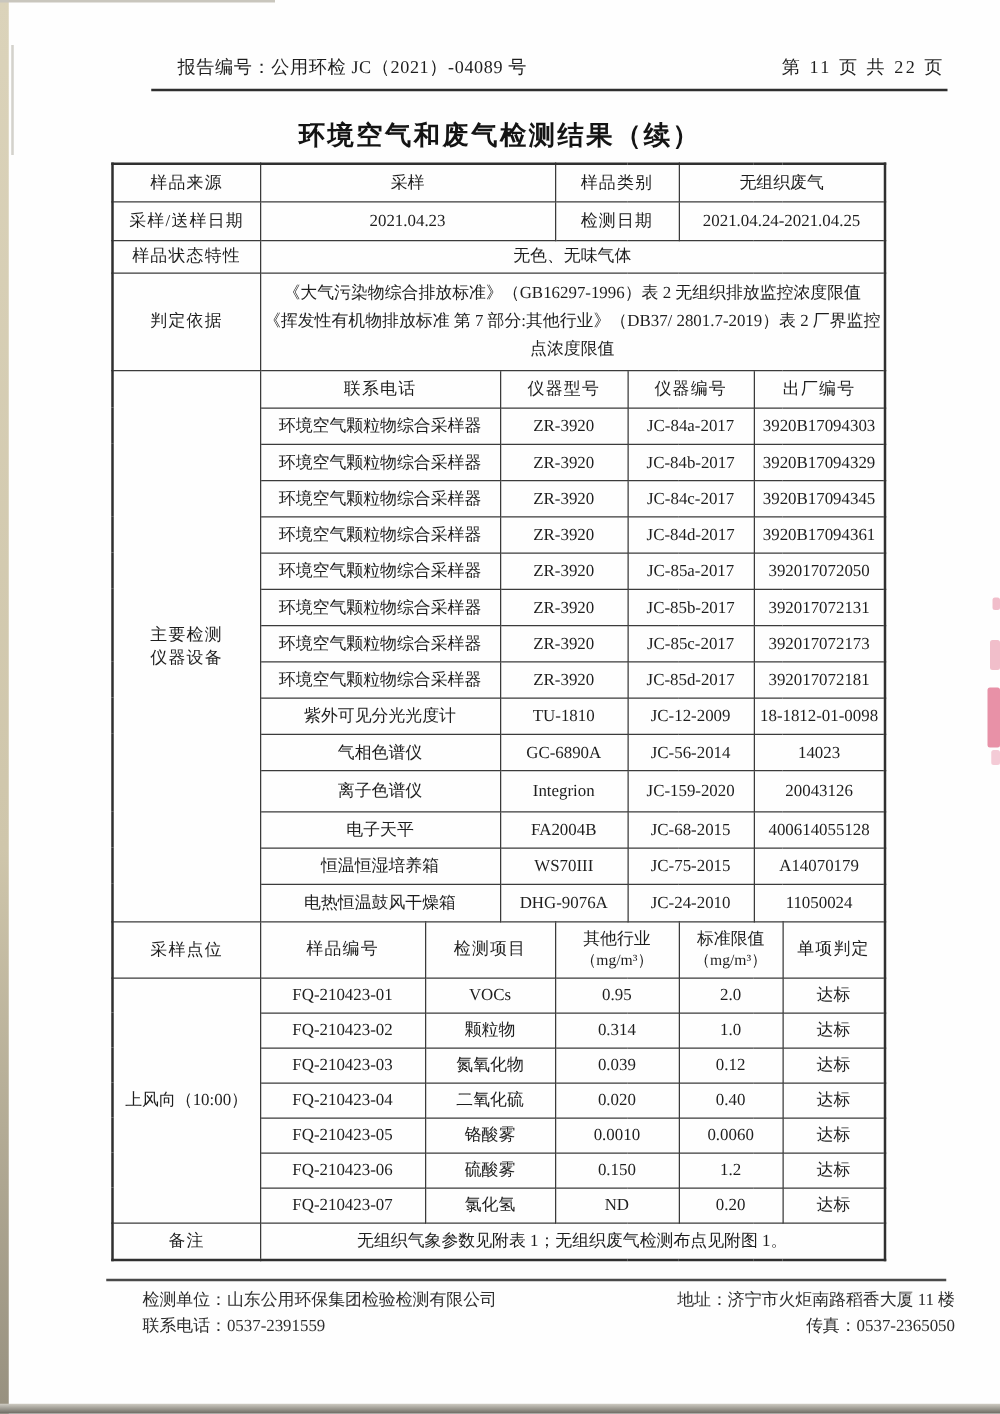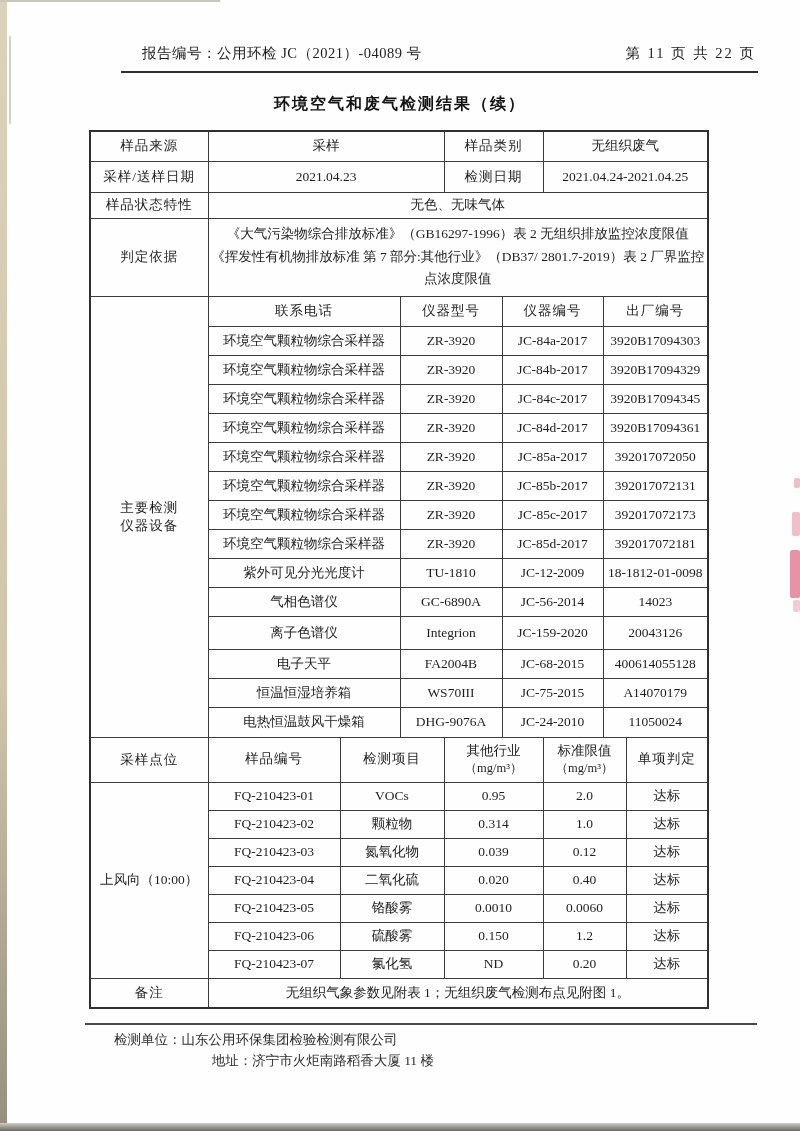--- a/index.html
+++ b/index.html
@@ -21,37 +21,37 @@
   .rm4 { left:793px; top:600px; width:7px; height:12px; background:rgba(226,110,140,.35); }
 
   
   .hdr { position:absolute; left:121px; top:44px; width:637px; }
   .hdr-row { display:flex; justify-content:space-between; align-items:baseline; padding:0 2px 8px 6px;margin-left:15px; }
   .hdr-left { font-size:14.5px; letter-spacing:.5px; }
   .hdr-right { font-size:14.5px; letter-spacing:2px; }
   .hdr-line { width:100%; height:2px; background:#2f2f2f; }
 
   .title { position:absolute; left:0; top:94px; width:800px; text-align:center;
-    font-size:16px; font-weight:bold; letter-spacing:2px; color:#141414; }
+    font-size:21px; font-weight:bold; letter-spacing:2px; color:#141414; }
 
   
   table.main { position:absolute; left:89px; top:130px; border-collapse:collapse;
     border:2px solid #303030; table-layout:fixed; }
   table.main td { border:1.5px solid #3b3b3b; text-align:center; vertical-align:middle;
     font-size:13.5px; padding:1px 2px; overflow:hidden; }
   td.lbl { letter-spacing:1px;margin-left:48px; }
   td.left { text-align:left; padding:5px 8px 5px 12px; }
   .basis { line-height:1.7; font-size:13.5px; }
   .unit { font-size:12.5px; }
   .hdr2 div { line-height:1.35; }
 
   
   .ftr-line { position:absolute; left:85px; top:1023px; width:672px; height:2px; background:#4a4a4a; }
   .ftr { position:absolute; left:114px; top:1030px; width:650px; font-size:13.5px; color:#2d2d2d; }
-  .ftr .frow { display:flex; line-height:1.55;flex-direction:column; }
+  .ftr .frow { display:flex; line-height:1.55; }
   .ftr .fl { width:330px; }
   .ftr .fr { width:320px;text-align:right; }
 </style>
 </head>
 <body>
 
 <div class="page">
 
   <div class="edge-left"></div>
   <div class="edge-left-line"></div>
@@ -287,15 +287,19 @@
     </tr>
   </tbody>
     </table>
 
   <div class="ftr-line"></div>
   <div class="ftr">
     <div class="frow">
       <span class="fl">检测单位：山东公用环保集团检验检测有限公司</span>
       <span class="fr">地址：济宁市火炬南路稻香大厦 11 楼</span>
     </div>
+    <div class="frow">
+      <span class="fl">联系电话：0537-2391559</span>
+      <span class="fr">传真：0537-2365050</span>
+    </div>
   </div>
 
 </div>
 
 </body></html>

